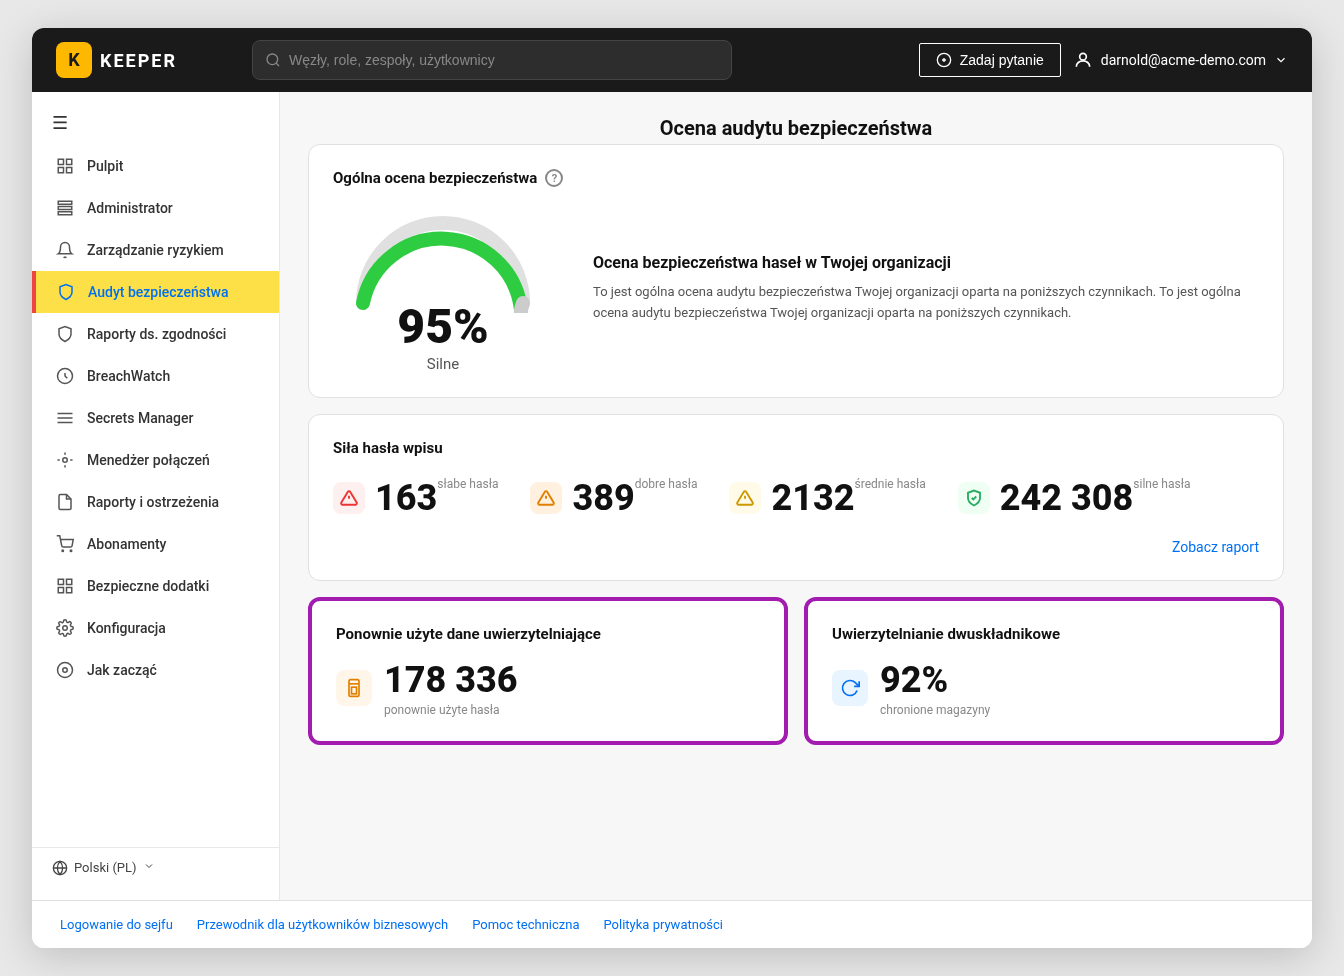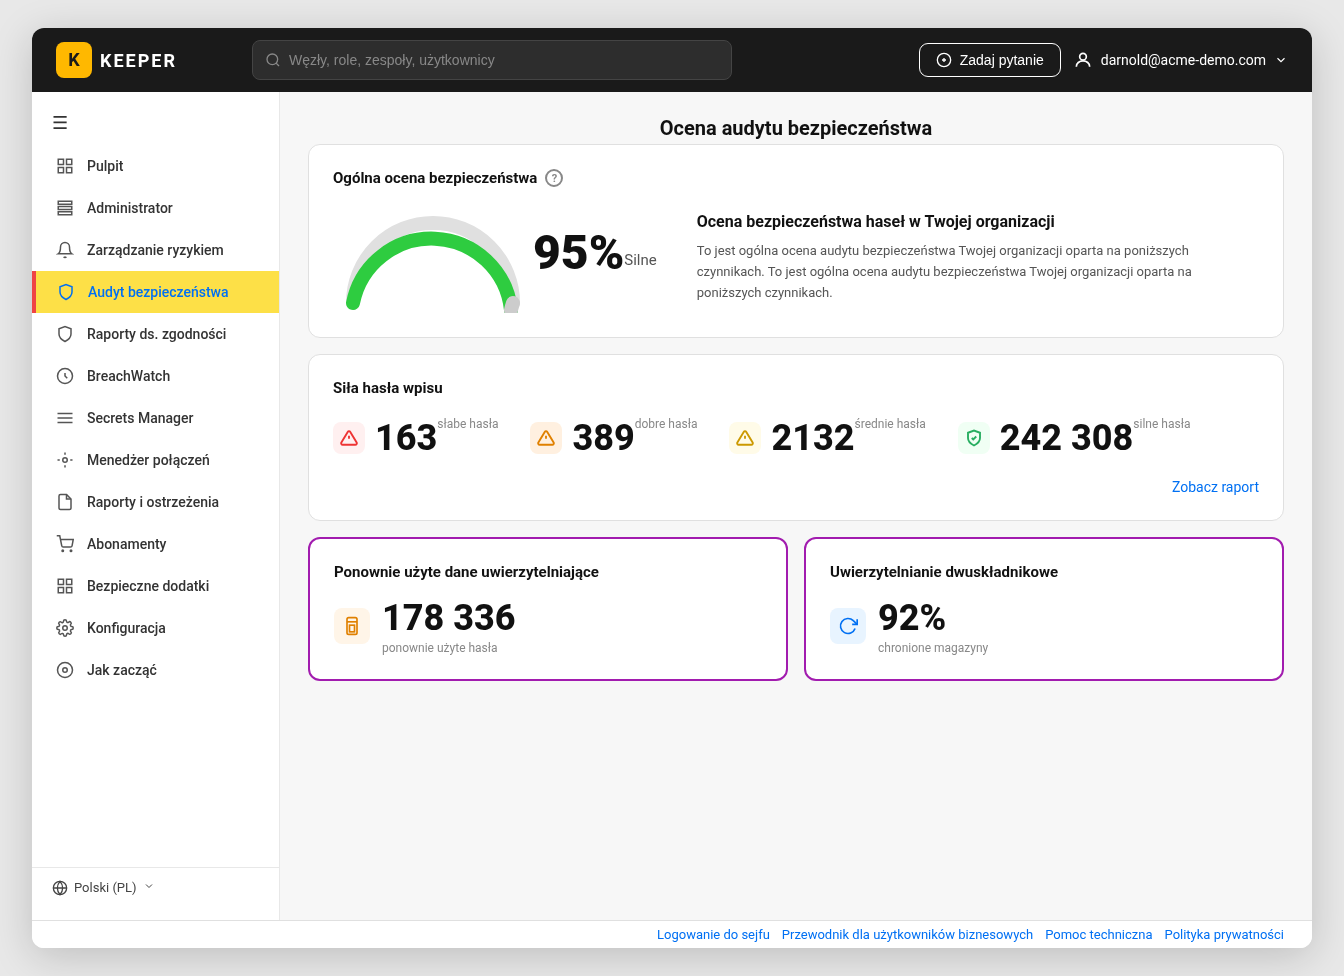--- a/index.html
+++ b/index.html
@@ -73,21 +73,21 @@
     .header-actions {
       display: flex;
       align-items: center;
       gap: 12px;
       margin-left: auto;
     }
     .ask-btn {
       background: transparent;
       border: 1.5px solid #fff;
       color: #fff;
-      border-radius: 9px;
+      border-radius: 2px;
       padding: 8px 16px;
       font-size: 14px;
       cursor: pointer;
       display: flex;
       align-items: center;
       gap: 8px;
     }
     .user-menu {
       display: flex;
       align-items: center;
@@ -224,21 +224,21 @@
       cursor: pointer;
     }
     
     .gauge-card-body {
       display: flex;
       align-items: center;
       gap: 40px;
     }
     .gauge-area {
       display: flex;
-      flex-direction: row;
+      flex-direction: column;
       align-items: center;
       min-width: 220px;
     }
     .gauge-svg {
       width: 200px;
       height: 110px;
     }
     .gauge-value {
       font-size: 48px;
       font-weight: 900;
@@ -318,21 +318,21 @@
     }
     
     .bottom-cards {
       display: flex;
       gap: 16px;
     }
     .bottom-card {
       flex: 1;
       background: #fff;
       border-radius: 12px;
-      border: 2px solid #a21caf;
+      border: 4px solid #a21caf;
       padding: 24px;
     }
     .bottom-card-title {
       font-size: 15px;
       font-weight: 700;
       color: #111;
       margin-bottom: 16px;
     }
     .bottom-stat {
       display: flex;
@@ -356,24 +356,23 @@
     }
     .bottom-stat-label {
       font-size: 12px;
       color: #888;
       margin-top: 2px;
     }
     
     .footer {
       background: #fff;
       border-top: 1px solid #e0e0e0;
-      padding: 6px 28px;
-      display: flex;
-      justify-content: flex-end;
-      gap: 12px;
+      padding: 16px 28px;
+      display: flex;
+      gap: 24px;
       font-size: 13px;
       color: #0070f3;
     }
     .footer a { cursor: pointer; text-decoration: none; color: #0070f3; }
   </style>
 </head>
 <body>
 
 <div class="window">
 

